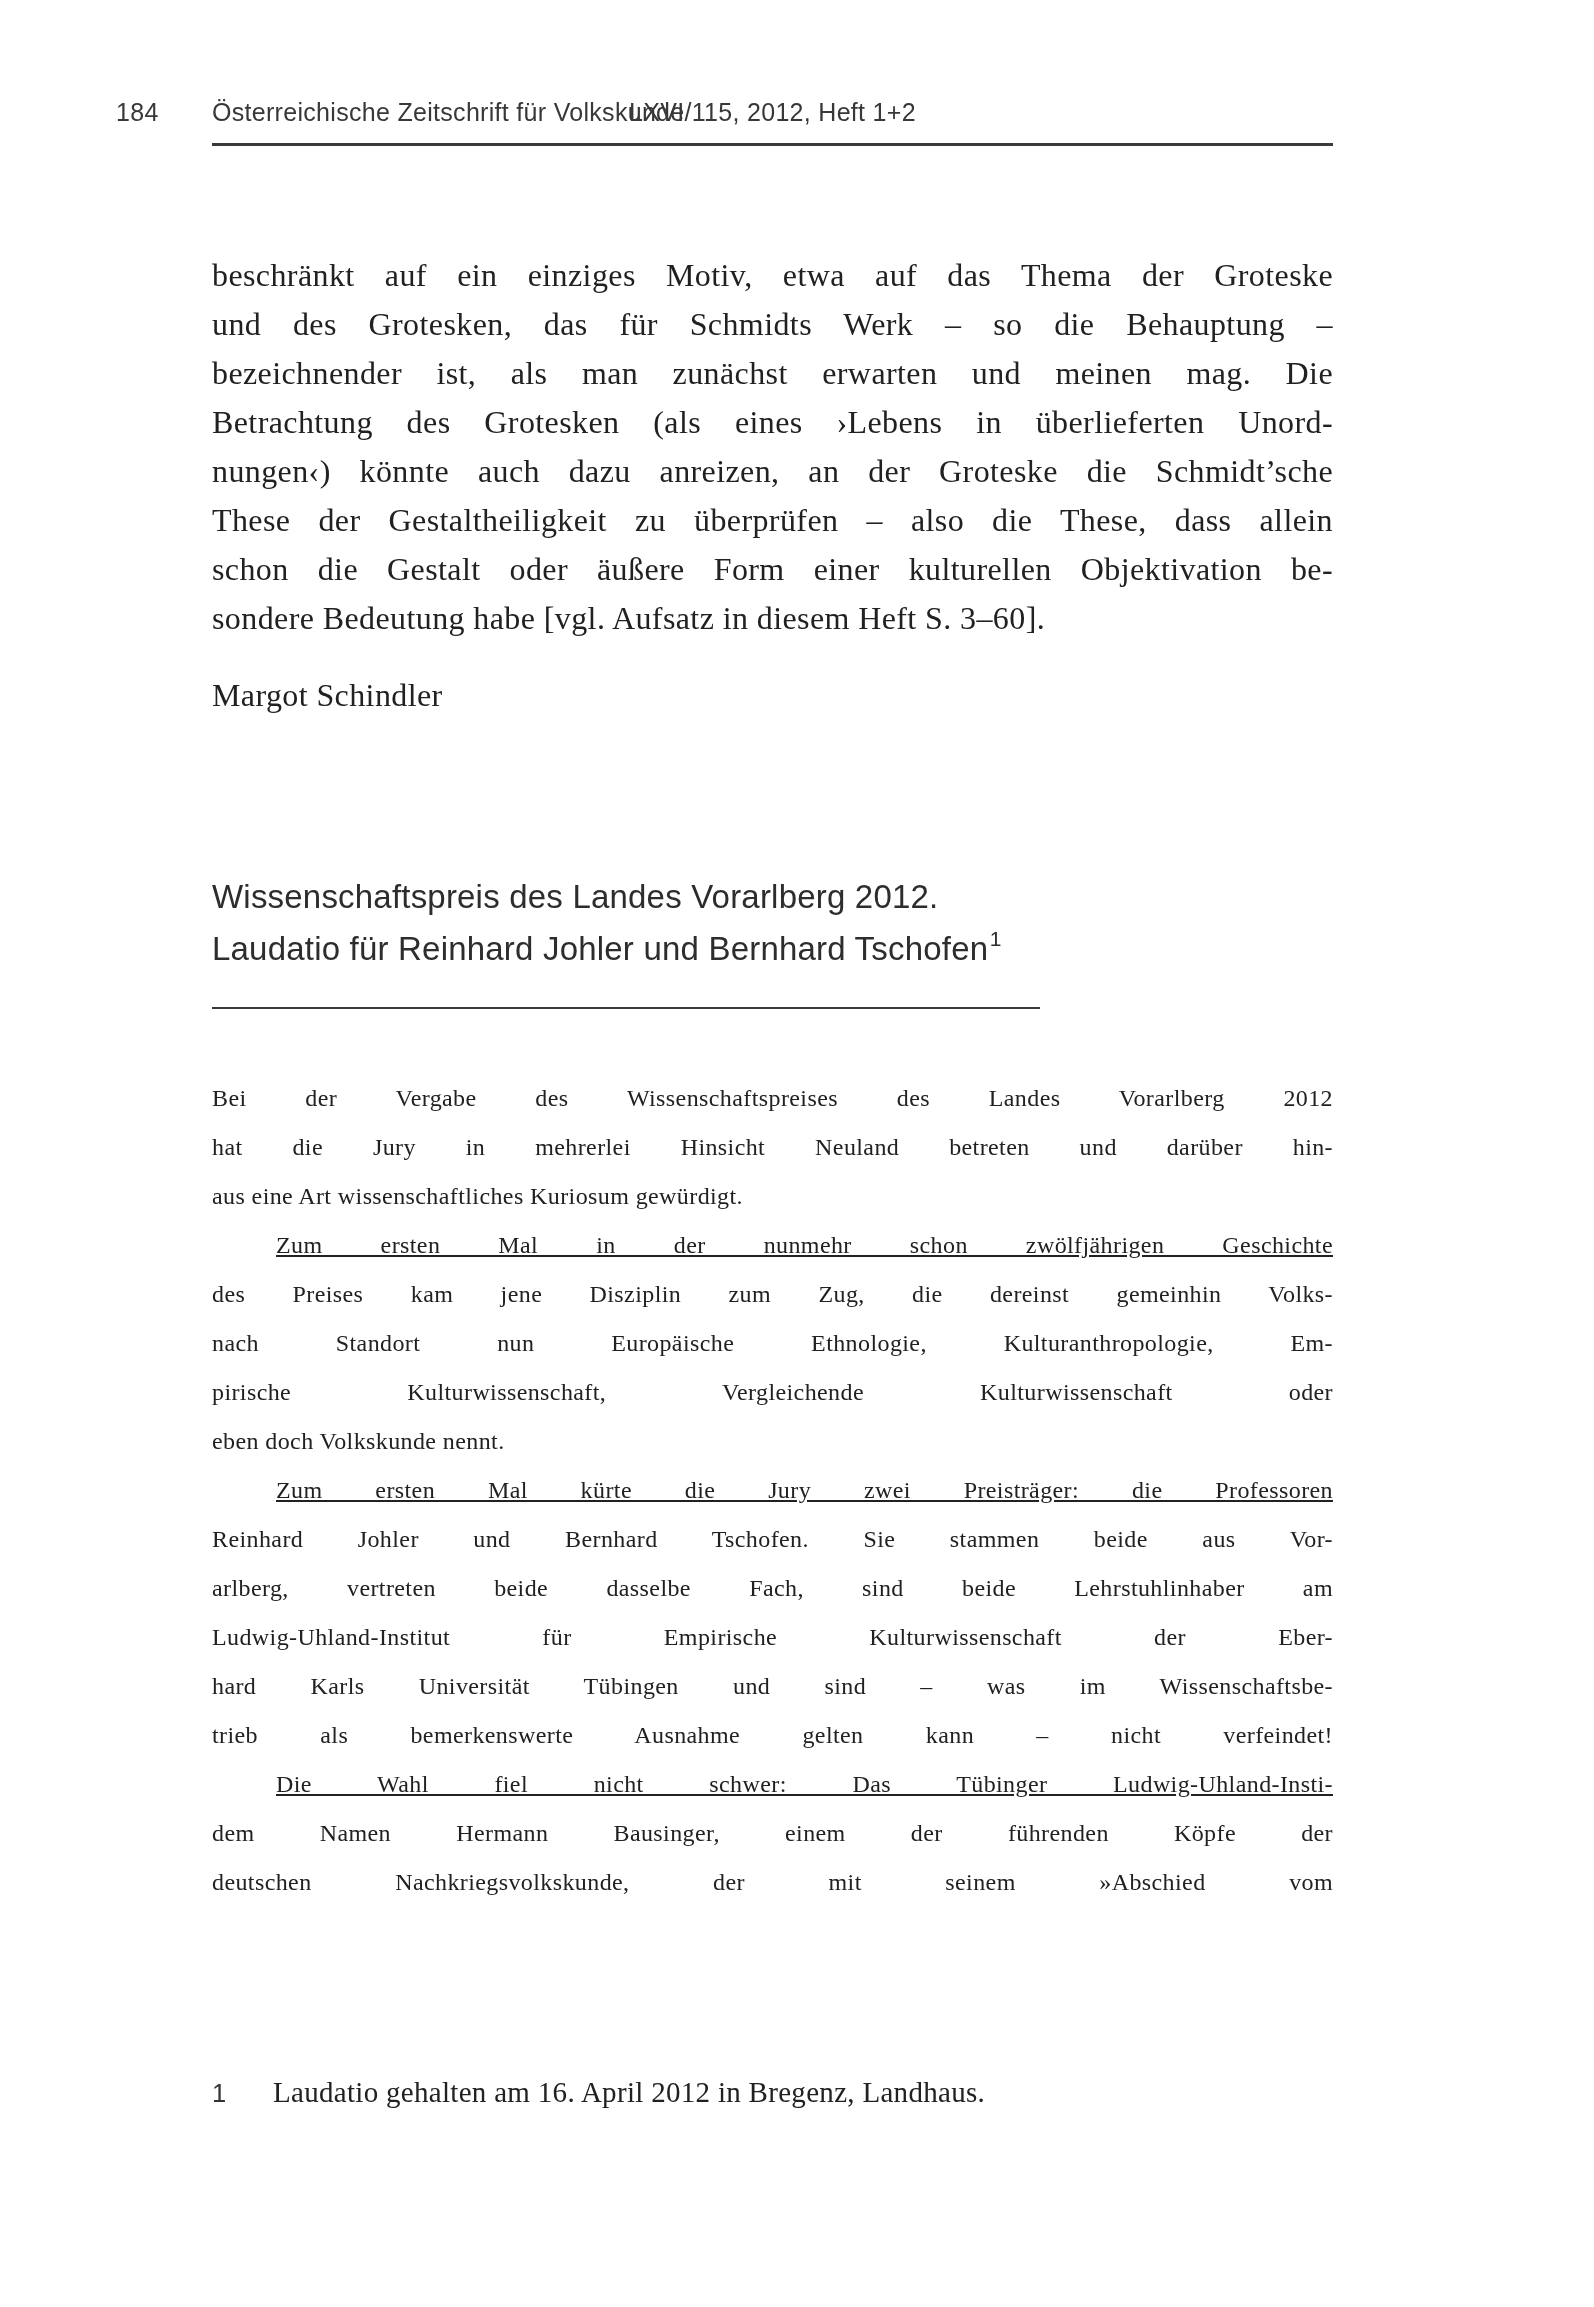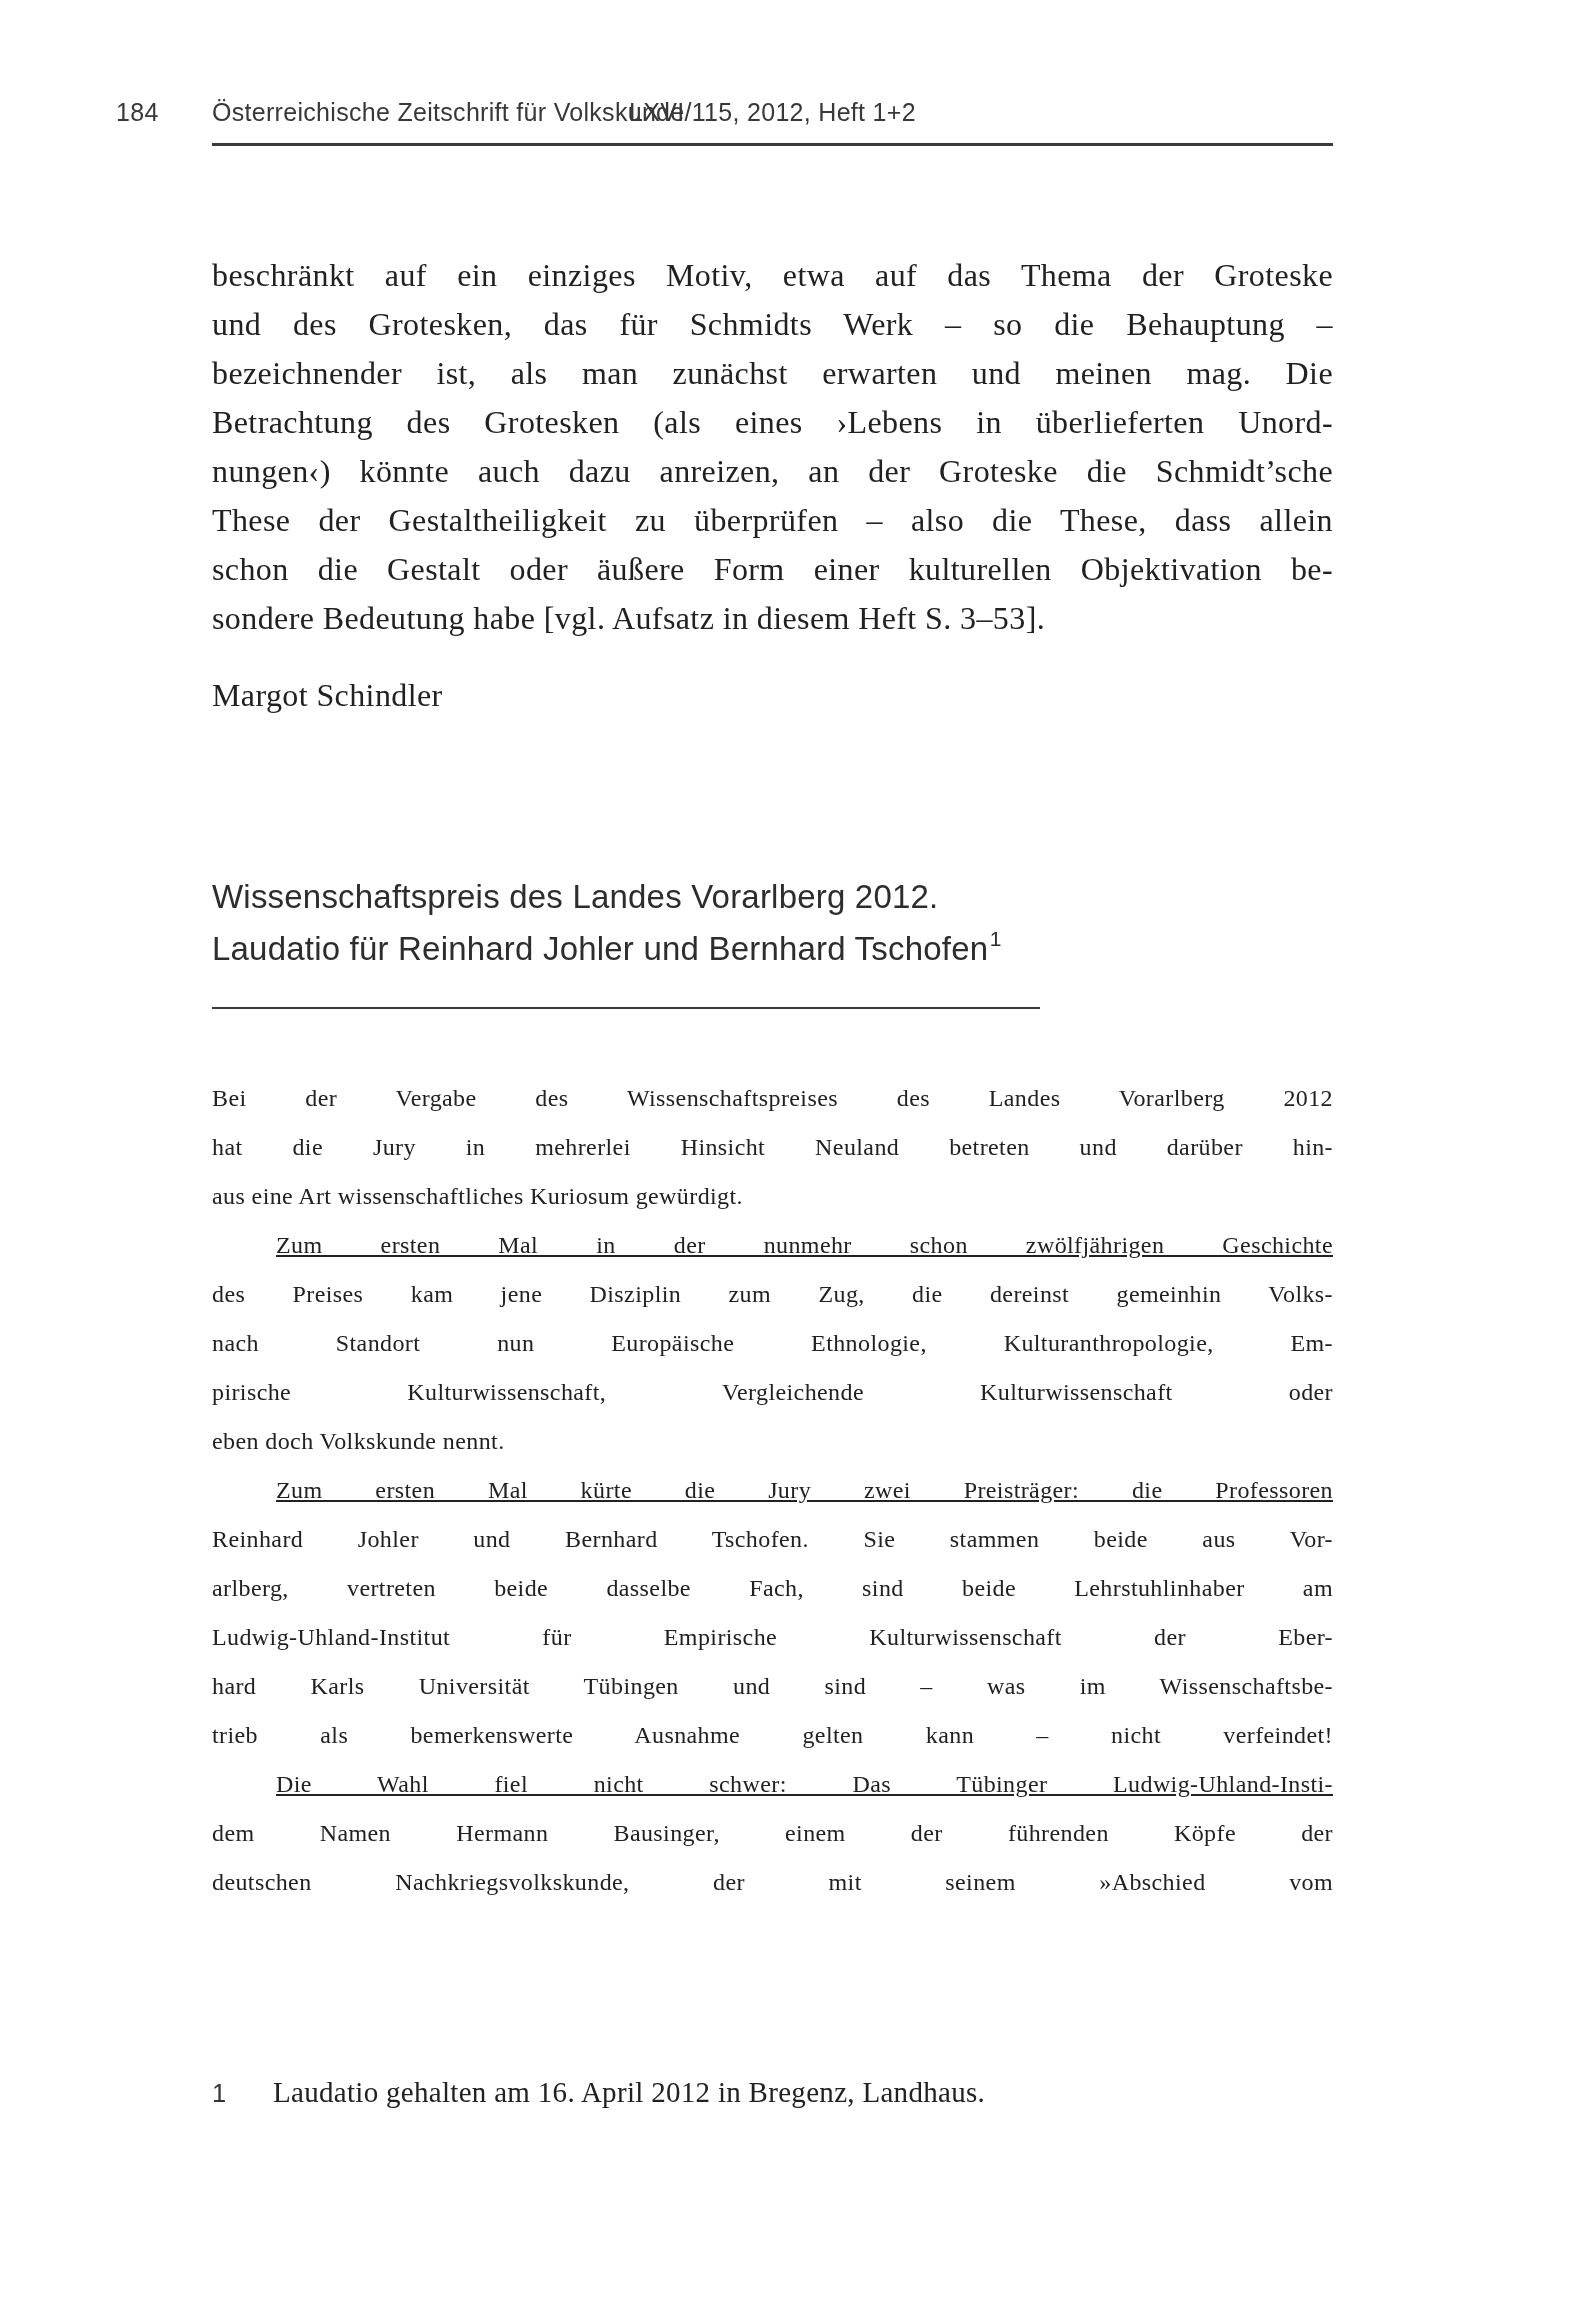--- a/index.html
+++ b/index.html
@@ -115,21 +115,21 @@
   <div class="rule rule-top" style="background: rgb(58, 58, 58);"></div>
 
   <div class="para" id="lead-para">
       <div class="line line-just">beschränkt auf ein einziges Motiv, etwa auf das Thema der Groteske</div>
       <div class="line line-just">und des Grotesken, das für Schmidts Werk – so die Behauptung –</div>
       <div class="line line-just">bezeichnender ist, als man zunächst erwarten und meinen mag. Die</div>
       <div class="line line-just">Betrachtung des Grotesken (als eines ›Lebens in überlieferten Unord-</div>
       <div class="line line-just">nungen‹) könnte auch dazu anreizen, an der Groteske die Schmidt’sche</div>
       <div class="line line-just">These der Gestaltheiligkeit zu überprüfen – also die These, dass allein</div>
       <div class="line line-just">schon die Gestalt oder äußere Form einer kulturellen Objektivation be-</div>
-      <div class="line line-left">sondere Bedeutung habe [vgl. Aufsatz in diesem Heft S. 3–53].</div>
+      <div class="line line-left">sondere Bedeutung habe [vgl. Aufsatz in diesem Heft S. 3–60].</div>
     </div>
 
   <div class="author">Margot Schindler</div>
 
   <div class="heading">
     <div class="heading-line">Wissenschaftspreis des Landes Vorarlberg 2012.</div>
     <div class="heading-line"><span>Laudatio für Reinhard Johler und Bernhard Tschofen</span><sup>1</sup></div>
   </div>
 
   <div class="rule rule-heading" style="background: rgb(58, 58, 58);"></div>

